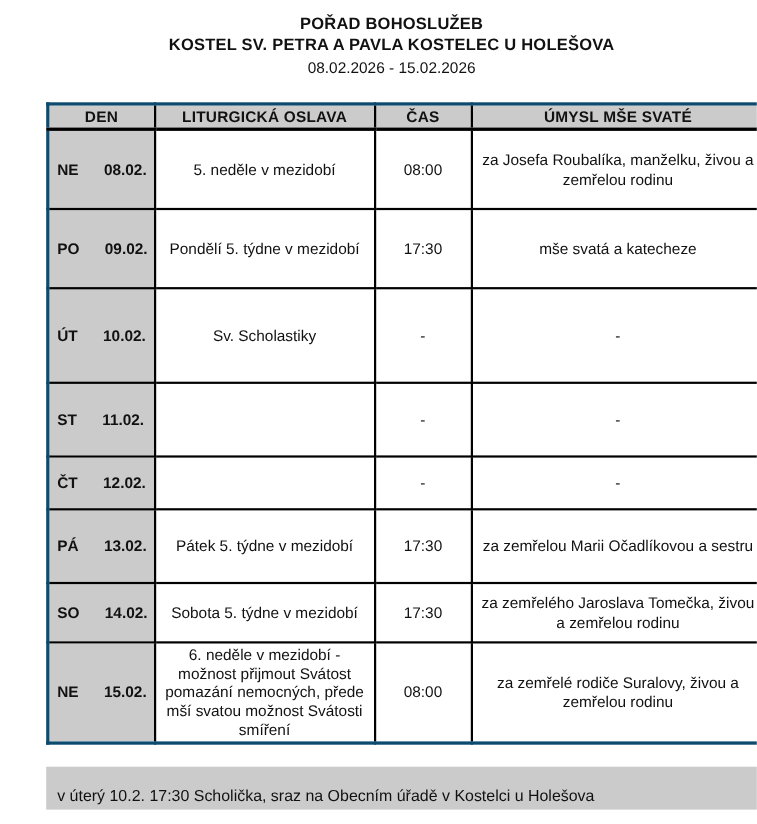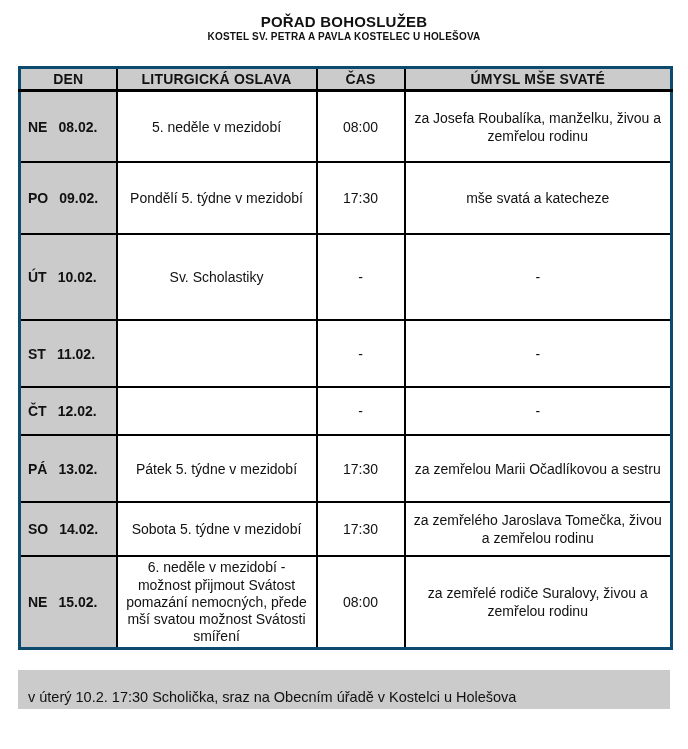--- a/index.html
+++ b/index.html
@@ -4,25 +4,25 @@
 <style>
   * { box-sizing: border-box; margin: 0; padding: 0; }
   html, body {
     width: 688px;
     background: #ffffff;
     font-family: "Liberation Sans", "DejaVu Sans", sans-serif;
     color: #111111;
   }
   body { min-height: 749px; }
 
-  .page { width: 688px; padding-top: 12px; }
+  .page { width: 688px; padding-top: 12px; padding-left: 24px; }
 
   .doc-header { text-align: center; line-height: 1.28; }
   .doc-title { font-size: 15px; font-weight: bold; letter-spacing: 0.2px; }
-  .doc-subtitle { font-size: 10px; font-weight: bold; letter-spacing: 0.2px; }
+  .doc-subtitle { font-size: 15px; font-weight: bold; letter-spacing: 0.2px; }
   .doc-daterange { font-size: 14px; font-weight: normal; margin-top: 3px; }
 
   table.schedule {
     border-collapse: collapse;
     table-layout: fixed;
     width: 652px;
     margin: 22px 0 0 18px;
     border: 3px solid #0c4a6e;
   }
   table.schedule th, table.schedule td {
@@ -46,21 +46,21 @@
     letter-spacing: 0.2px;
   }
 
   table.schedule td.day-cell {
     background: #cbcbcb;
     font-weight: bold;
     text-align: left;
     padding: 4px 4px 4px 7px;
     white-space: nowrap;
   }
-  .day-wrap { display: inline-flex; gap: 11px; align-items: center; }
+  .day-wrap { display: inline-flex; gap: 23px; align-items: center; }
 
   table.schedule td.lit-cell,
   table.schedule td.time-cell,
   table.schedule td.int-cell {
     text-align: center;
     padding: 4px 6px;
     line-height: 1.3;
   }
 
   
@@ -86,20 +86,21 @@
   }
 </style>
 </head>
 <body>
 
 <div class="page">
 
   <div class="doc-header">
     <div class="doc-title">POŘAD BOHOSLUŽEB</div>
     <div class="doc-subtitle">KOSTEL SV. PETRA A PAVLA KOSTELEC U HOLEŠOVA</div>
+    <div class="doc-daterange">08.02.2026 - 15.02.2026</div>
   </div>
 
   <table class="schedule">
     <colgroup>
       <col class="c-day">
         <col class="c-lit">
         <col class="c-time">
         <col class="c-int">
     </colgroup>
     <thead>

